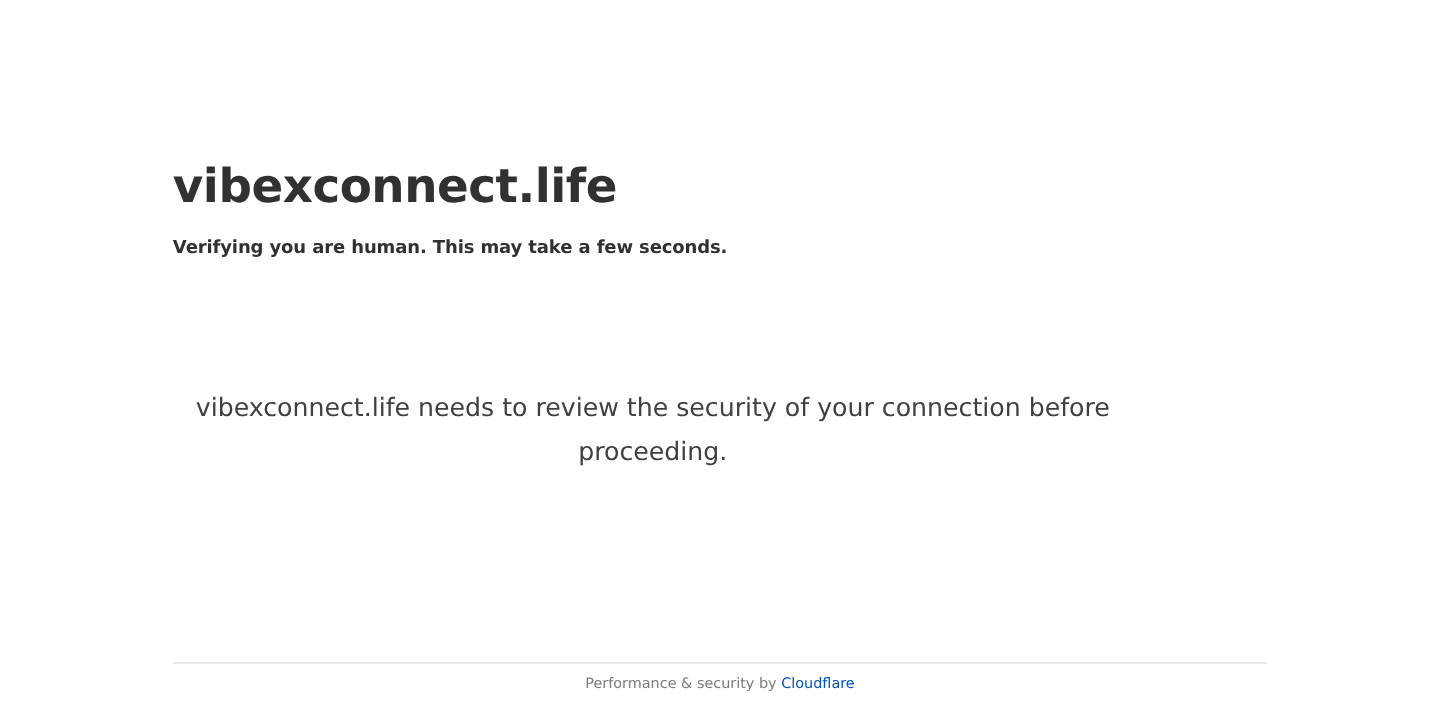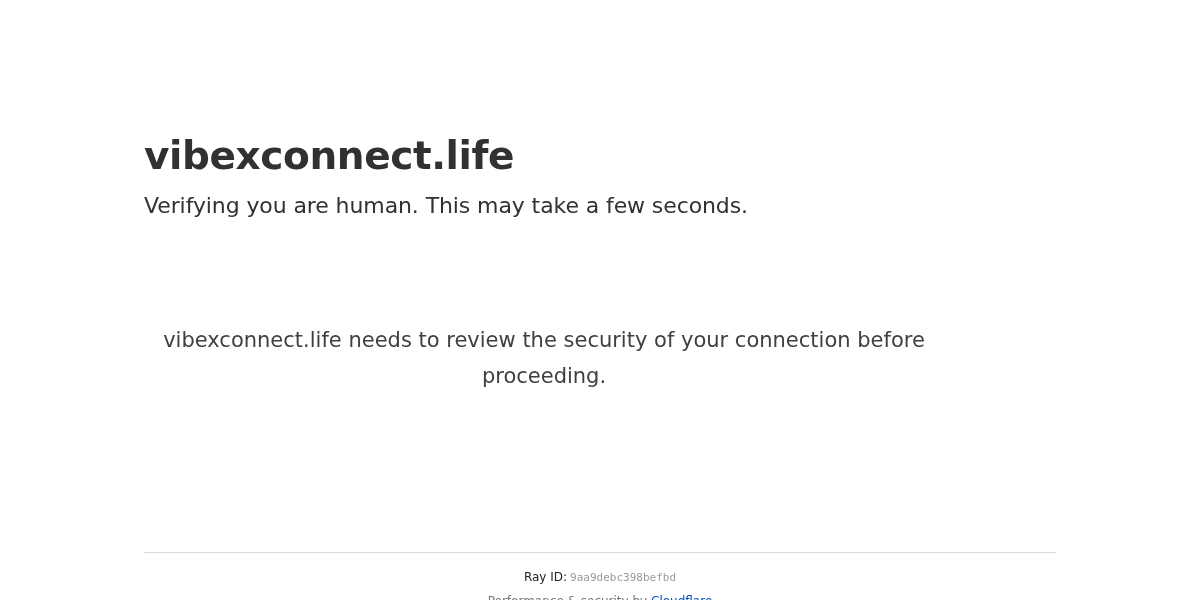--- a/index.html
+++ b/index.html
@@ -46,22 +46,22 @@
     line-height: 50px;
     letter-spacing: -0.4px;
     color: #313131;
     white-space: nowrap;
   }
 
   .verify-subtitle {
     margin: 0;
     padding-top: 11px;
     font-family: "DejaVu Sans", "Liberation Sans", sans-serif;
-    font-size: 22px;
-    font-weight: 400;
+    font-size: 15px;
+    font-weight: 700;
     line-height: 28px;
     letter-spacing: -0.1px;
     color: #313131;
     white-space: nowrap;
   }
 
   
   .challenge-spacer {
     position: absolute;
     left: 0;
@@ -140,22 +140,19 @@
     <div class="header-block">
       <h1 class="site-title">vibexconnect.life</h1>
       <h2 class="verify-subtitle">Verifying you are human. This may take a few seconds.</h2>
     </div>
 
     <div class="challenge-spacer"></div>
 
     <p class="body-paragraph">vibexconnect.life needs to review the security of your connection before proceeding.</p>
 
     <div class="footer">
-      <div class="footer-line">
-        <span class="ray-label">Ray ID:</span><span class="ray-value">9aa9debc398befbd</span>
-      </div>
       <div class="footer-attribution">
         <span>Performance &amp; security by </span><span class="footer-attribution-link">Cloudflare</span>
       </div>
     </div>
 
   </div>
 </div>
 
 </body></html>

